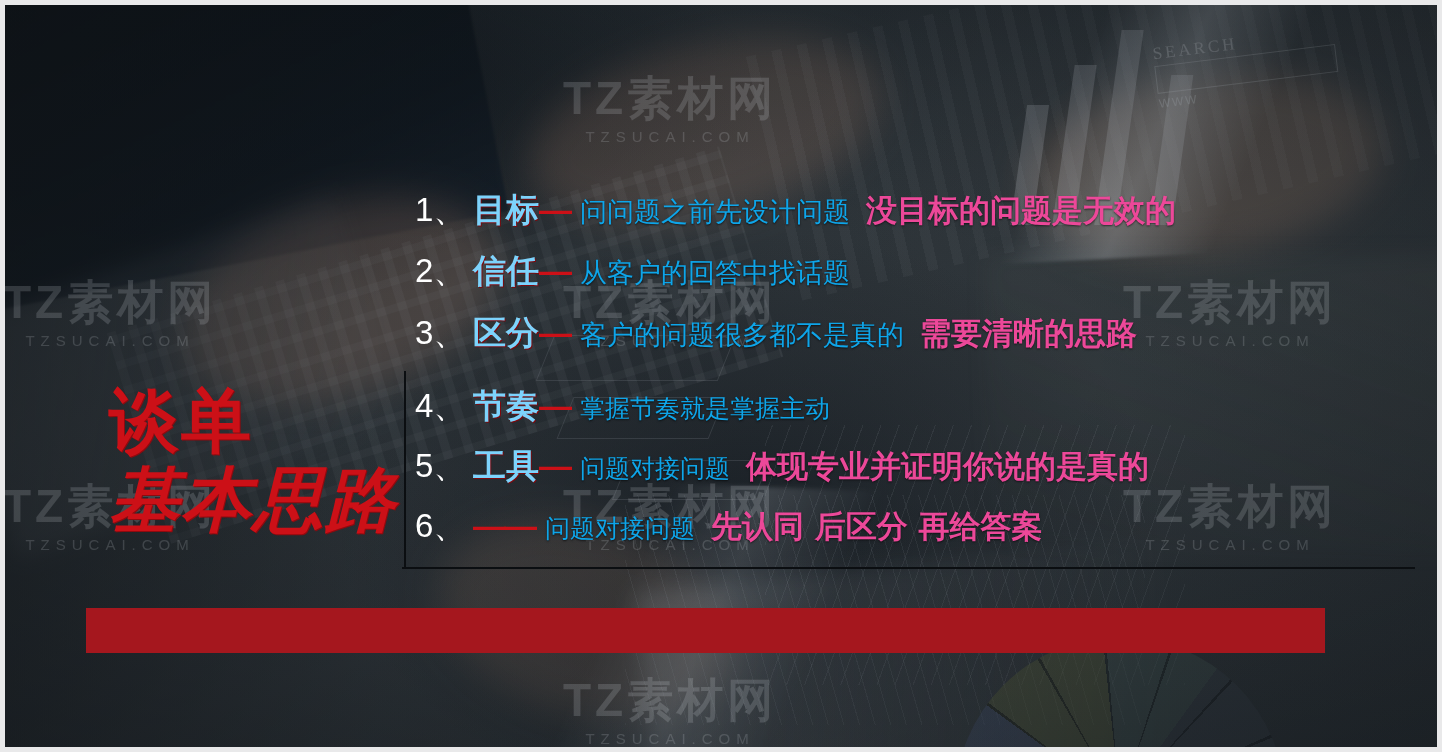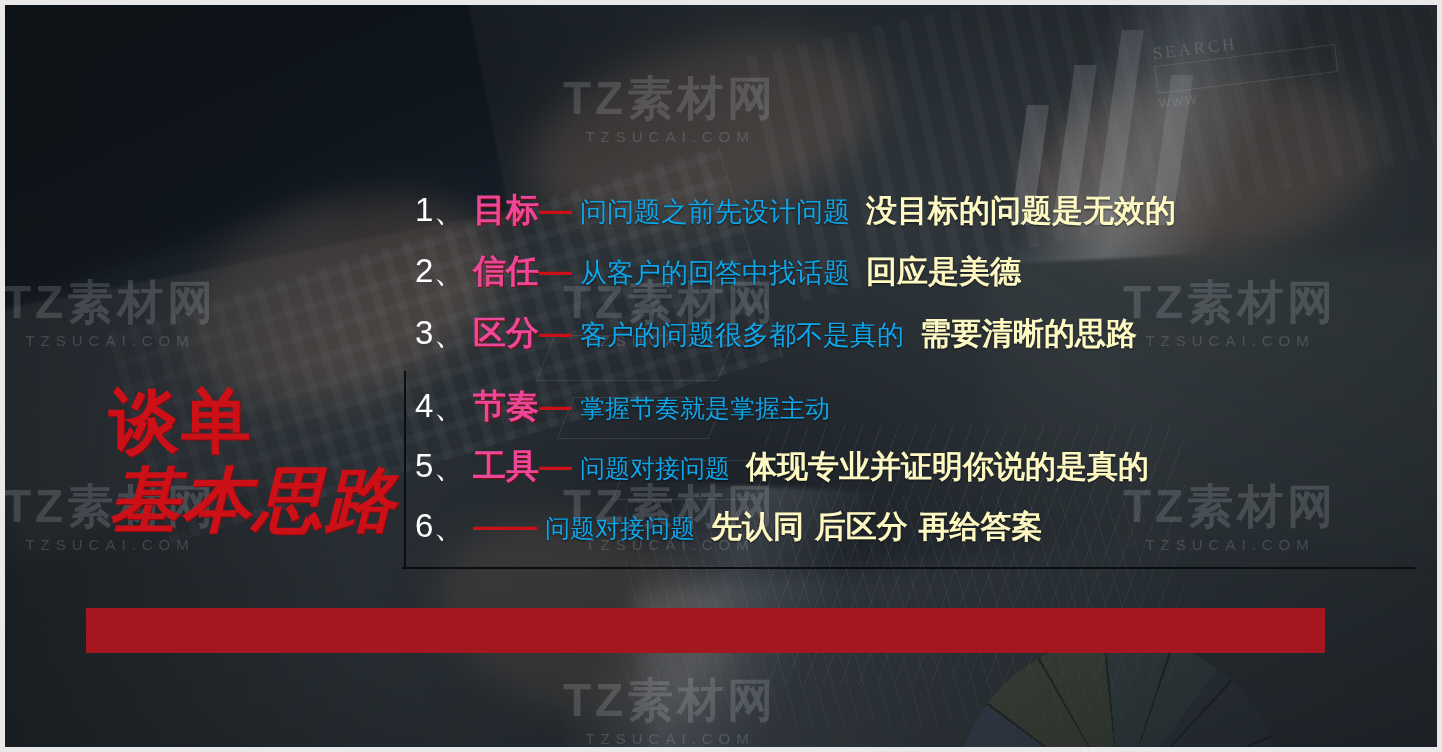--- a/index.html
+++ b/index.html
@@ -144,32 +144,32 @@
   .title-block .tl.l2{margin-top:12px;font-style:italic;}
 
   
   .list{position:absolute;left:410px;top:172px;width:1000px;}
   .row{display:flex;align-items:baseline;white-space:nowrap;}
   .row .num{
     color:#ffffff;font-size:33px;line-height:1;width:58px;flex:none;
     font-family:"Liberation Sans",sans-serif;
   }
   .row .key{
-    color:#ec4899;font-weight:bold;font-size:33px;line-height:1;
+    color:#7dd3fc;font-weight:bold;font-size:33px;line-height:1;
     font-family:Liberation Sans, sans-serif;
     text-shadow:1px 1px 0 #7e090d;
   }
   .row .dash{color:#cc1017;font-weight:bold;font-size:33px;line-height:1;letter-spacing:-2px;}
   .row .desc{
     color:#0ea5e9;font-size:27px;line-height:1;margin-left:10px;
     font-family:"DejaVu Sans","Liberation Sans",sans-serif;
     text-shadow:0 1px 2px rgba(0,0,0,.65);
   }
   .row .hi{
-    color:#fef9c3;font-weight:bold;font-size:31px;line-height:1;margin-left:16px;
+    color:#ec4899;font-weight:bold;font-size:31px;line-height:1;margin-left:16px;
     font-family:"DejaVu Sans","Liberation Sans",sans-serif;
     text-shadow:0 1px 2px rgba(0,0,0,.55);
   }
   
   .r1{position:absolute;left:0;  top:16px;}
   .r2{position:absolute;left:0;  top:77px;}
   .r3{position:absolute;left:0;  top:139px;}
   .r4{position:absolute;left:0;  top:212px;}
   .r5{position:absolute;left:0;  top:272px;}
   .r6{position:absolute;left:0;  top:332px;}
@@ -278,21 +278,20 @@
       <span class="dash">—</span>
       <span class="desc">问问题之前先设计问题</span>
       <span class="hi">没目标的问题是无效的</span>
     </div>
 
     <div class="row r2">
       <span class="num">2、</span>
       <span class="key">信任</span>
       <span class="dash">—</span>
       <span class="desc">从客户的回答中找话题</span>
-      <span class="hi">回应是美德</span>
     </div>
 
     <div class="row r3">
       <span class="num">3、</span>
       <span class="key">区分</span>
       <span class="dash">—</span>
       <span class="desc">客户的问题很多都不是真的</span>
       <span class="hi">需要清晰的思路</span>
     </div>
 

